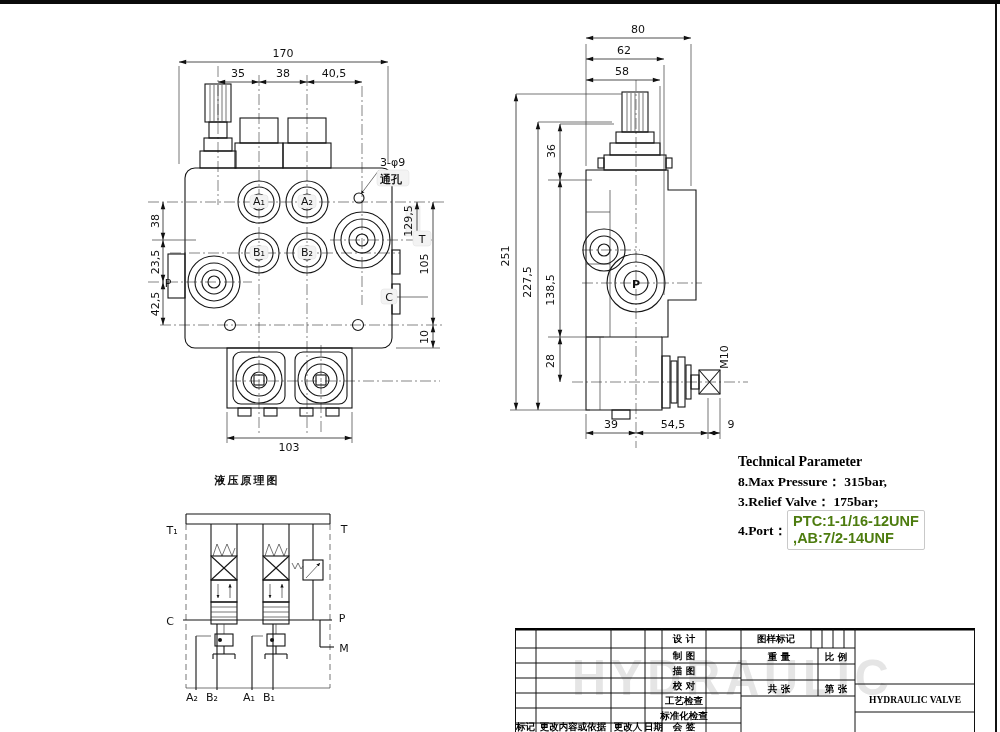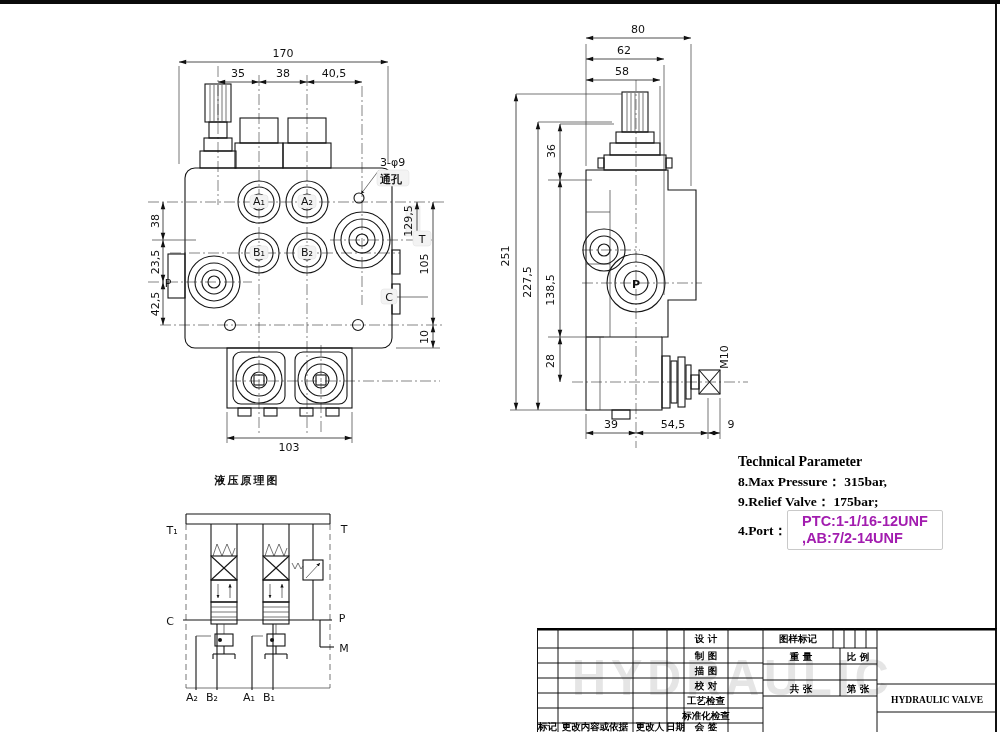--- a/index.html
+++ b/index.html
@@ -15,27 +15,27 @@
   .cl{stroke:#333;stroke-width:.6;fill:none;stroke-dasharray:11 3 2 3;}
   .hl{fill:#f3f3f3;stroke:#e4e4e4;stroke-width:.6;}
   .cn{font-weight:bold;}
   
   #techparams{position:absolute;left:738px;top:452px;width:258px;color:#000;
     font-family:"Liberation Serif",serif;font-weight:bold;font-size:13.5px;line-height:20px;}
   #techparams .tp-title{font-size:14px;}
   #portrow{display:flex;align-items:center;}
   #portbox{border:1.5px solid #c9c9c9;background:#fff;border-radius:2px;
     font-family:"Liberation Sans",sans-serif;font-weight:bold;font-size:14.5px;
-    line-height:17px;padding:2px 14px;margin-top:-2px;color:#a21caf;}
+    line-height:17px;padding:2px 5px;margin-top:-2px;color:#4d7c0f;}
   
   #watermark{position:absolute;left:572px;top:650px;width:430px;height:60px;
     font-family:"Liberation Sans",sans-serif;font-weight:bold;font-size:47px;
     letter-spacing:5px;color:#e5e5e5;transform:scaleY(1.05);white-space:nowrap;overflow:hidden;}
   
-  #titleblock{position:absolute;left:537px;top:628px;width:460px;height:104px;overflow:hidden;}
+  #titleblock{position:absolute;left:515px;top:628px;width:460px;height:104px;overflow:hidden;}
   #titleblock svg text{font-size:9.5px;font-weight:bold;fill:#000;}
   .tb-ln{stroke:#111;stroke-width:1;fill:none;}
   .tb-thick{stroke:#000;stroke-width:2.6;fill:none;}
 </style>
 </head>
 <body>
 
 <div id="canvas">
   <div id="topbar"></div>
   <div id="rightframe"></div>
@@ -343,21 +343,21 @@
       <text x="192" y="701" text-anchor="middle" font-size="10">A₂</text>
       <text x="212" y="701" text-anchor="middle" font-size="10">B₂</text>
       <text x="249" y="701" text-anchor="middle" font-size="10">A₁</text>
       <text x="269" y="701" text-anchor="middle" font-size="10">B₁</text>
     </g>
   </svg>
 
   <div id="techparams">
     <div class="tp-title">Technical Parameter</div>
     <div>8.Max Pressure： 315bar,</div>
-    <div>9.Relief Valve： 175bar;</div>
+    <div>3.Relief Valve： 175bar;</div>
     <div id="portrow">
       <div>4.Port：</div>
       <div id="portbox">
         <div>PTC:1-1/16-12UNF</div>
         <div>,AB:7/2-14UNF</div>
       </div>
     </div>
   </div>
 
   <div id="watermark">HYDRAULIC</div>

